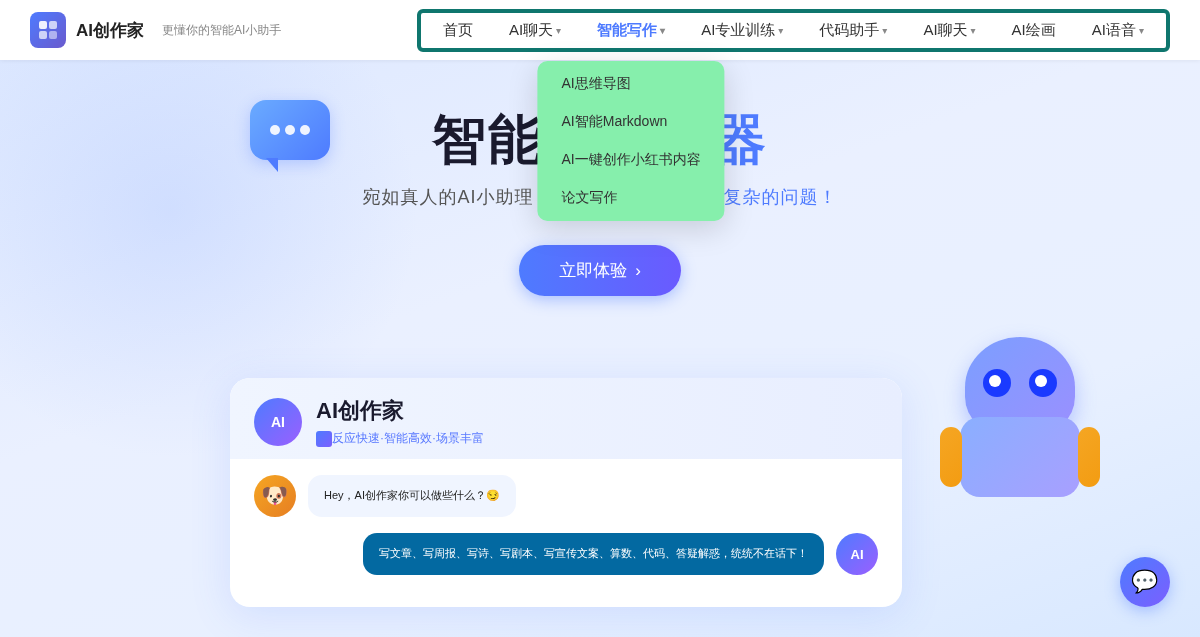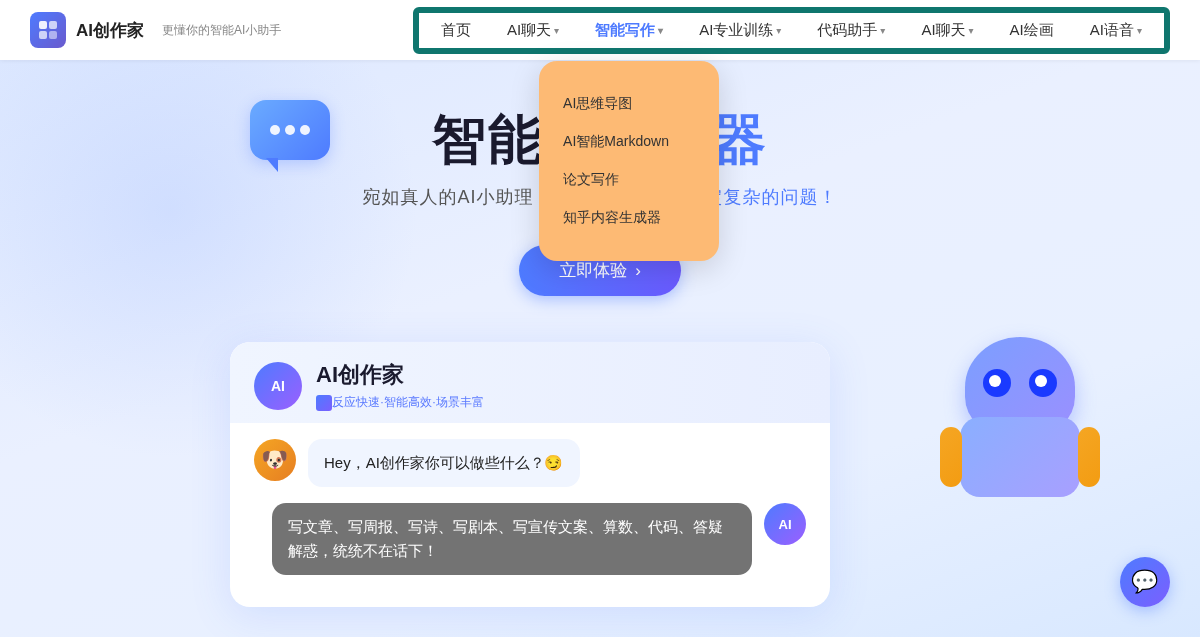--- a/index.html
+++ b/index.html
@@ -51,21 +51,21 @@
     .logo-tagline {
       font-size: 12px;
       color: #888;
       margin-left: 8px;
     }
     .nav {
       display: flex;
       align-items: center;
       gap: 0;
       margin-left: auto;
-      border: 6px solid #0f766e;
+      border: 4px solid #0f766e;
       border-radius: 6px;
       padding: 2px 4px;
     }
     .nav-item {
       padding: 6px 18px;
       font-size: 15px;
       color: #333;
       cursor: pointer;
       border-radius: 4px;
       white-space: nowrap;
@@ -87,25 +87,25 @@
 
     
     .dropdown-wrapper {
       position: relative;
     }
     .dropdown-menu {
       position: absolute;
       top: 46px;
       left: 50%;
       transform: translateX(-50%);
-      background: #fdba74;
-      border-radius: 18px;
+      background: #86efac;
+      border-radius: 10px;
       box-shadow: 0 8px 30px rgba(0,0,0,0.15);
       min-width: 180px;
-      padding: 24px 0;
+      padding: 4px 0;
       z-index: 200;
     }
     .dropdown-item {
       padding: 10px 24px;
       font-size: 14px;
       color: #333;
       cursor: pointer;
       white-space: nowrap;
     }
 
@@ -172,21 +172,21 @@
       align-items: center;
       gap: 8px;
       box-shadow: 0 4px 15px rgba(78,123,255,0.4);
     }
 
     
     .chat-card {
       position: absolute;
       bottom: 30px;
       left: 230px;
-      width: 600px;
+      width: 672px;
       background: #fff;
       border-radius: 20px;
       box-shadow: 0 8px 40px rgba(78,123,255,0.15);
       overflow: hidden;
     }
     .chat-header {
       background: linear-gradient(90deg, #f0f5ff, #e8eeff);
       padding: 18px 24px 12px;
       display: flex;
       align-items: center;
@@ -236,27 +236,27 @@
       display: flex;
       align-items: center;
       justify-content: center;
       font-size: 22px;
       overflow: hidden;
     }
     .chat-bubble {
       background: #f0f5ff;
       border-radius: 14px;
       padding: 12px 16px;
-      font-size: 15px;
+      font-size: 11px;
       color: #222;
       max-width: 480px;
       line-height: 1.6;
     }
     .chat-bubble.bot {
-      background: #737373;
+      background: #0369a1;
       color: #fff;
     }
 
     
     .robot-figure {
       position: absolute;
       right: 80px;
       bottom: 80px;
       width: 200px;
       height: 220px;
@@ -396,22 +396,22 @@
     </div>
 
     <div class="dropdown-wrapper">
       <div class="nav-item active">
         <span>智能写作</span>
         <span class="chevron">▾</span>
       </div>
       <div class="dropdown-menu">
         <div class="dropdown-item">AI思维导图</div>
         <div class="dropdown-item">AI智能Markdown</div>
+        <div class="dropdown-item">AI一键创作小红书内容</div>
         <div class="dropdown-item">论文写作</div>
-        <div class="dropdown-item">知乎内容生成器</div>
       </div>
     </div>
 
     <div class="nav-item">
       <span>AI专业训练</span>
       <span class="chevron">▾</span>
     </div>
     <div class="nav-item">
       <span>代码助手</span>
       <span class="chevron">▾</span>

